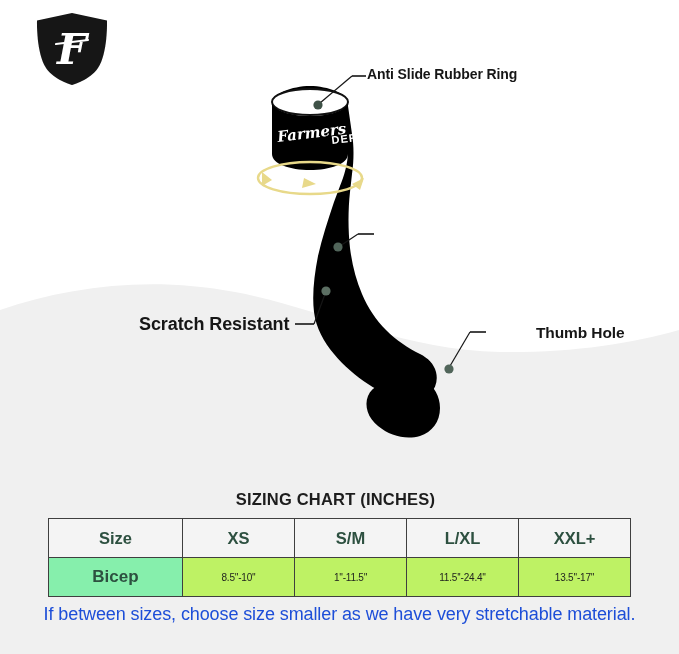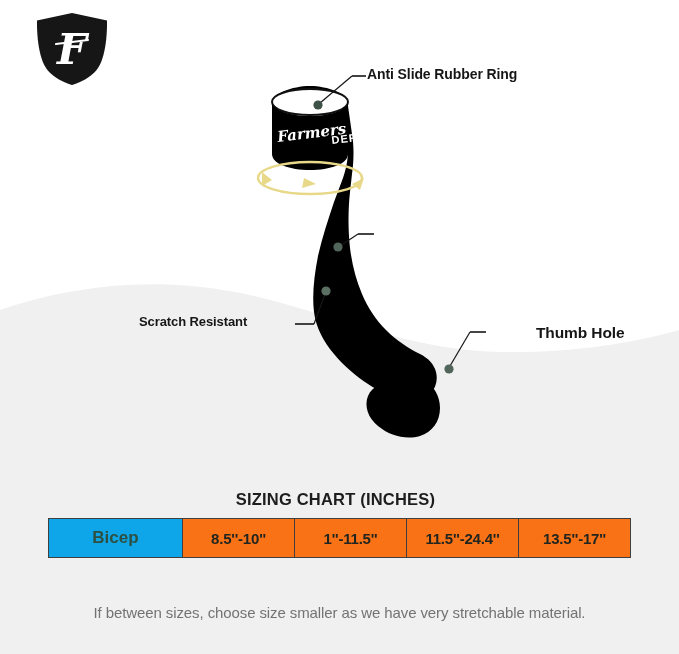--- a/index.html
+++ b/index.html
@@ -24,21 +24,21 @@
   
   .callout{
     position:absolute;z-index:7;
     font-weight:bold;
     color:#161616;
     white-space:nowrap;
     letter-spacing:-0.1px;
   }
   .c-anti{left:367px;top:66px;font-size:14px;text-align:right;}
   .c-upf{left:375px;top:224px;font-size:15.5px;}
-  .c-scratch{left:139px;top:314px;font-size:13px;}
+  .c-scratch{left:139px;top:314px;font-size:18px;}
   .c-thumb{left:488px;top:324px;font-size:15.5px;margin-left:48px;}
 
   .measure{
     position:absolute;left:88px;top:135px;z-index:7;
     font-size:21px;font-weight:bold;color:#355943;
     white-space:nowrap;letter-spacing:-0.2px;
   }
 
   
   .chart-title{
@@ -56,30 +56,30 @@
     border:1.3px solid #3f3f3f;
     text-align:center;
     padding:0;
     height:38px;
     vertical-align:middle;
   }
   td.hdr{
     font-size:16.5px;font-weight:bold;color:#2d5040;background:#f4f4f4;
   }
   td.rowlabel{
-    font-size:17px;font-weight:bold;color:#2d5040;background:#0ea5e9;
+    font-size:17px;font-weight:bold;color:#2d5040;background:#86efac;
   }
   td.val{
-    font-size:15px;font-weight:bold;color:#22251f;background:#f97316;
+    font-size:10px;font-weight:normal;color:#22251f;background:#bef264;
     letter-spacing:-0.2px;
   }
   .col-first{width:133px;}
   .note{
     position:absolute;left:0;right:0;top:604px;
-    text-align:center;font-size:15px;color:#737373;
+    text-align:center;font-size:18px;color:#1d4ed8;
     letter-spacing:-0.1px;z-index:7;
   }
 </style>
 </head>
 <body>
 
 <div id="stage">
 
   <svg class="bg-wave" viewBox="0 0 679 654">
     <rect x="0" y="0" width="679" height="654" fill="#ffffff"></rect>
@@ -160,20 +160,27 @@
   <div class="callout c-anti">Anti Slide Rubber Ring</div>
   <div class="callout c-scratch">Scratch Resistant</div>
   <div class="callout c-thumb">Thumb Hole</div>
 
 
   <div class="chart-title">SIZING CHART (INCHES)</div>
 
   <div class="table-wrap">
     <table class="sizing">
       <tbody>
+          <tr>
+        <td class="hdr col-first">Size</td>
+        <td class="hdr">XS</td>
+        <td class="hdr">S/M</td>
+        <td class="hdr">L/XL</td>
+        <td class="hdr">XXL+</td>
+      </tr>
       <tr>
         <td class="rowlabel col-first">Bicep</td>
         <td class="val">8.5''-10''</td>
         <td class="val">1''-11.5''</td>
         <td class="val">11.5''-24.4''</td>
         <td class="val">13.5''-17''</td>
       </tr>
     </tbody>
       </table>
   </div>

